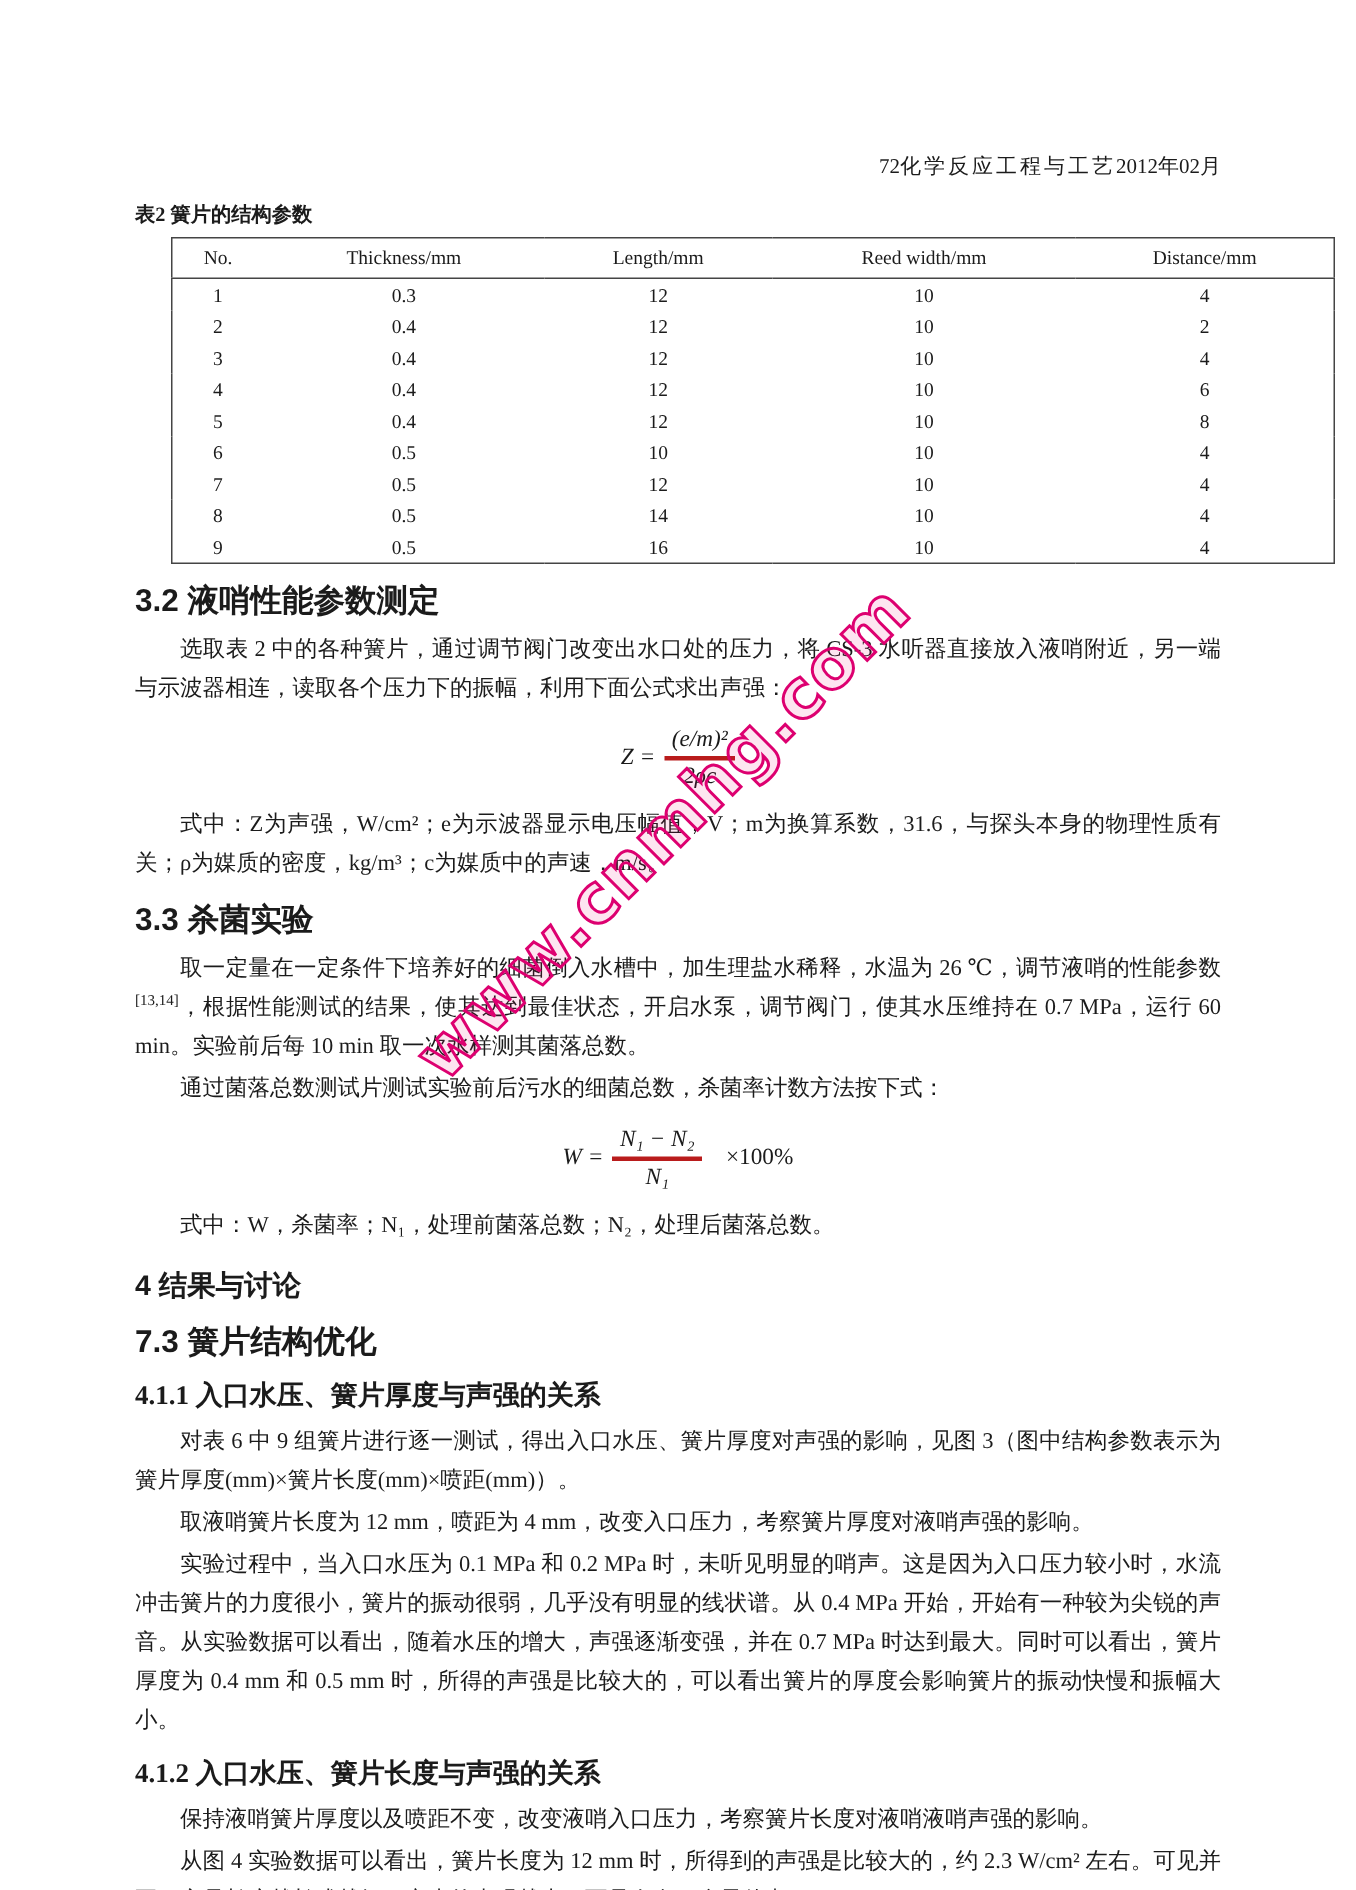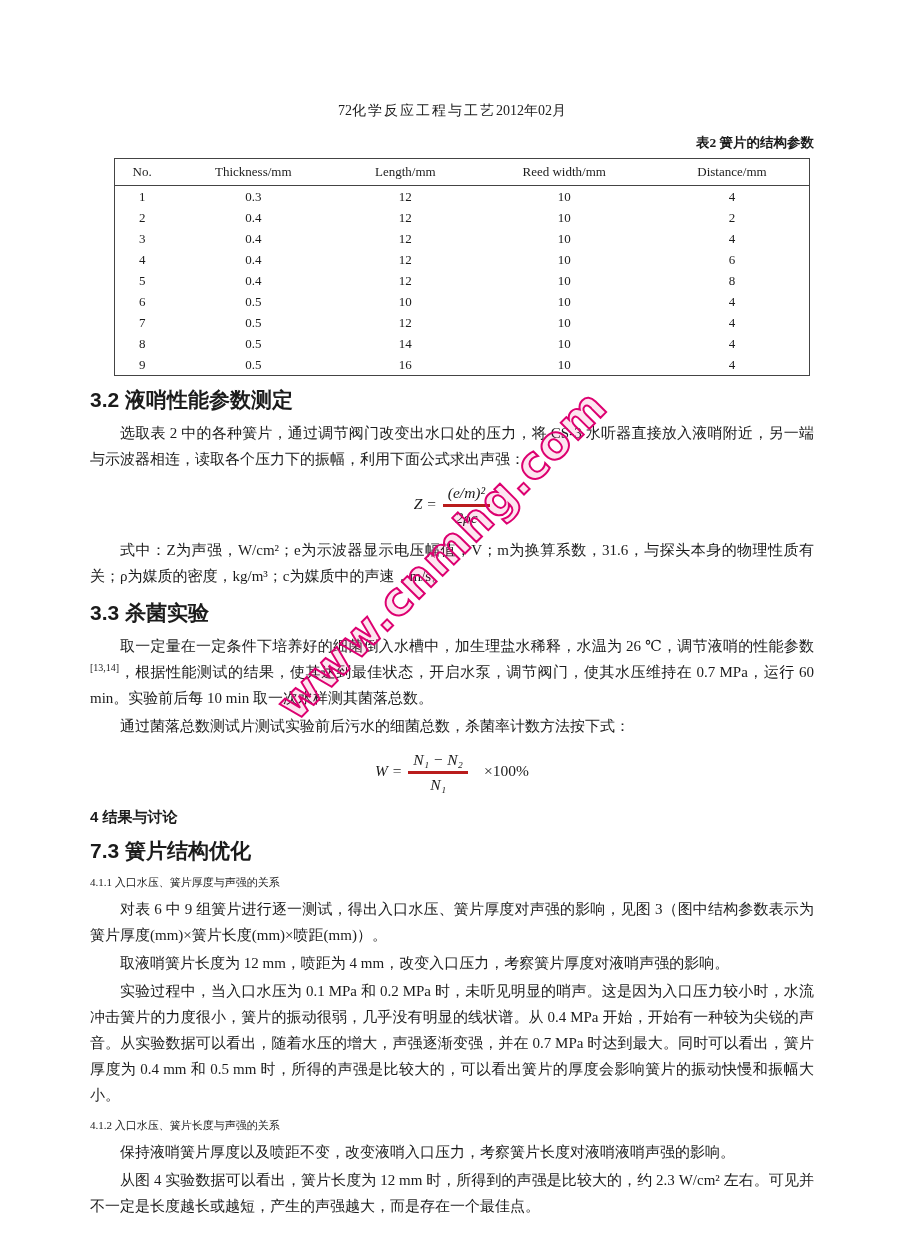--- a/index.html
+++ b/index.html
@@ -9,47 +9,47 @@
     margin: 0 auto;
     background: #ffffff;
     box-sizing: border-box;
     padding: 102px 90px 30px 90px;
     overflow: hidden;
     color: #1b1b1b;
     font-family: "Liberation Serif", "DejaVu Serif", serif;
     font-size: 15px;
   }
   .page-header {
-    display: flex; justify-content: center; align-items: baseline;
+    display: flex; justify-content: flex-end; align-items: baseline;
     font-size: 14px; margin-bottom: 14px;
   }
   .page-header .journal { letter-spacing: 2px; }
   .caption-zh, .caption-en {
-    text-align: right; font-weight: bold; font-size: 13.5px; line-height: 18px;
+    text-align: left; font-weight: bold; font-size: 13.5px; line-height: 18px;
   }
   table.data-table {
-    width: 696px; margin: 6px 0 10px 24px;
+    width: 776px; margin: 6px 0 10px 24px;
     border-collapse: collapse;
     font-size: 13px;
     border: 1px solid #444;
     padding-left: 28px;
   }
   table.data-table th {
     border-bottom: 1px solid #444;
     font-weight: normal;
     padding: 5px 4px; text-align: center;
   }
   table.data-table td { padding: 2.5px 4px; text-align: center; }
   .sec-heading {
     font-weight: bold; font-size: 21px;
     font-family: "Liberation Sans", "DejaVu Sans", sans-serif;
     margin: 10px 0 6px 0;
   }
-  .sec-heading.big { font-size: 15px; margin: 14px 0 8px 0; }
-  .sub-heading { font-size: 11px; margin: 10px 0 6px 0; }
+  .sec-heading.big { font-size: 19px; margin: 14px 0 8px 0; }
+  .sub-heading { font-size: 18px; margin: 10px 0 6px 0; font-weight: bold; }
   p.para {
     margin: 2px 0; text-indent: 2em; text-align: justify;
     line-height: 26px;
   }
   sup.ref { font-size: 10px; vertical-align: super; line-height: 0; }
   .formula {
     text-align: center; margin: 12px 0 10px 0;
     font-style: italic; font-size: 15.5px;
   }
   .formula .f-lhs { margin-right: 6px; }
@@ -170,20 +170,21 @@
   <p class="para">式中：Z为声强，W/cm²；e为示波器显示电压幅值，V；m为换算系数，31.6，与探头本身的物理性质有关；ρ为媒质的密度，kg/m³；c为媒质中的声速，m/s。</p>
 
   <div class="sec-heading">3.3 杀菌实验</div>
   <p class="para"><span>取一定量在一定条件下培养好的细菌倒入水槽中，加生理盐水稀释，水温为 26 ℃，调节液哨的性能参数</span><sup class="ref">[13,14]</sup><span>，根据性能测试的结果，使其达到最佳状态，开启水泵，调节阀门，使其水压维持在 0.7 MPa，运行 60 min。实验前后每 10 min 取一次水样测其菌落总数。</span></p>
   <p class="para">通过菌落总数测试片测试实验前后污水的细菌总数，杀菌率计数方法按下式：</p>
 
   <div class="formula">
     <span class="f-lhs">W =</span><span class="frac"><span class="num">N₁ − N₂</span><span class="den">N₁</span></span><span class="f-rhs">×100%</span>
   </div>
 
+  <p class="para">式中：W，杀菌率；N₁，处理前菌落总数；N₂，处理后菌落总数。</p>
 
   <div class="sec-heading big">4 结果与讨论</div>
   <div class="sec-heading">7.3 簧片结构优化</div>
 
   <div class="sub-heading">4.1.1 入口水压、簧片厚度与声强的关系</div>
   <p class="para">对表 6 中 9 组簧片进行逐一测试，得出入口水压、簧片厚度对声强的影响，见图 3（图中结构参数表示为簧片厚度(mm)×簧片长度(mm)×喷距(mm)）。</p>
   <p class="para">取液哨簧片长度为 12 mm，喷距为 4 mm，改变入口压力，考察簧片厚度对液哨声强的影响。</p>
   <p class="para">实验过程中，当入口水压为 0.1 MPa 和 0.2 MPa 时，未听见明显的哨声。这是因为入口压力较小时，水流冲击簧片的力度很小，簧片的振动很弱，几乎没有明显的线状谱。从 0.4 MPa 开始，开始有一种较为尖锐的声音。从实验数据可以看出，随着水压的增大，声强逐渐变强，并在 0.7 MPa 时达到最大。同时可以看出，簧片厚度为 0.4 mm 和 0.5 mm 时，所得的声强是比较大的，可以看出簧片的厚度会影响簧片的振动快慢和振幅大小。</p>
 
   <div class="sub-heading">4.1.2 入口水压、簧片长度与声强的关系</div>

